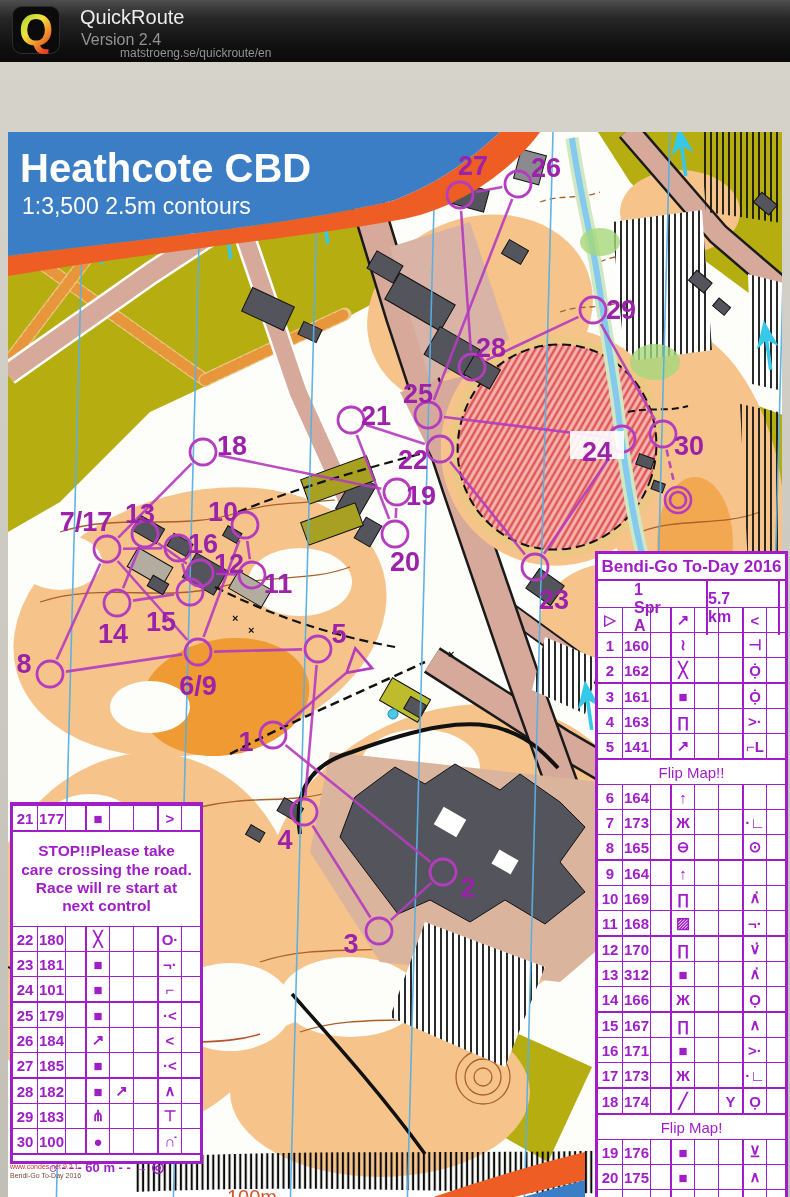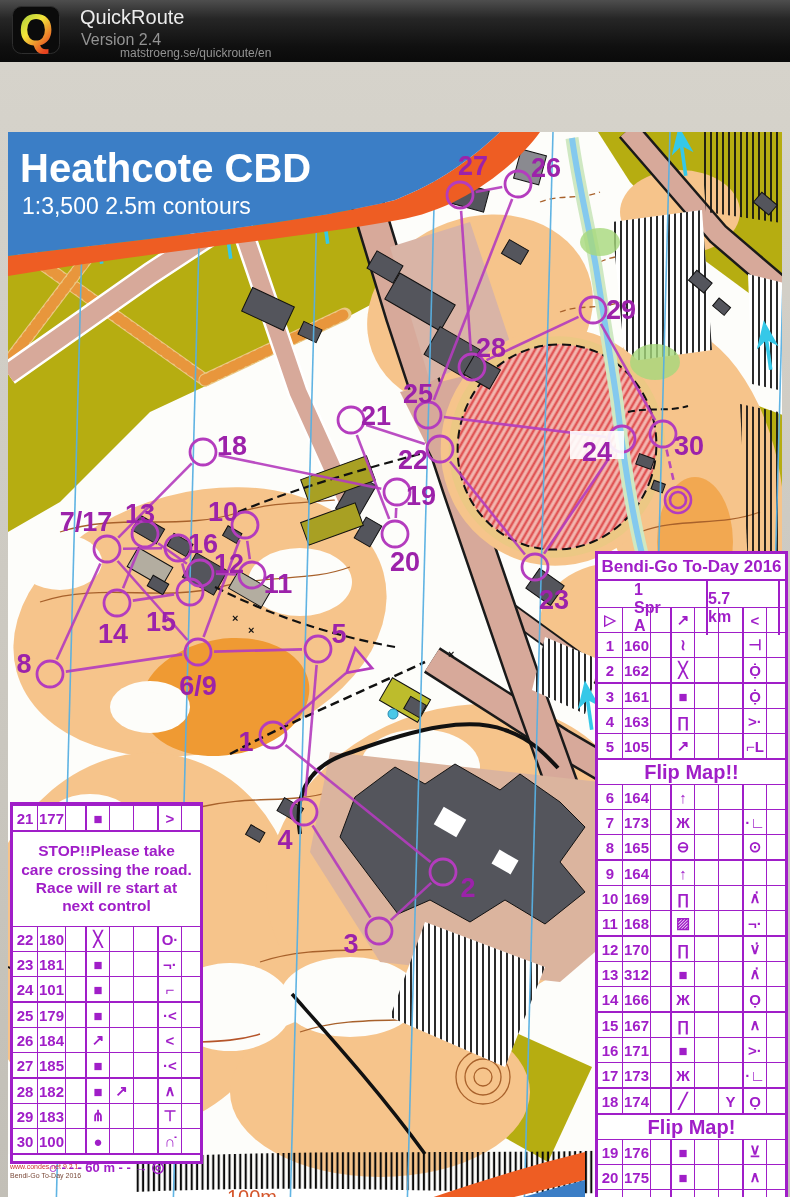--- a/index.html
+++ b/index.html
@@ -27,22 +27,22 @@
   .sclass{display:grid;grid-template-columns:72px 72px 1fr;height:26px;}
   .sclass div{display:flex;align-items:center;justify-content:center;font-weight:bold;font-size:16px;
     border-left:2px solid var(--pu);margin-left:36px;}
   .sclass div:first-child{border-left:none;}
   .srow{display:grid;grid-template-columns:24px 28px 20px 24px 24px 24px 24px 1fr;height:24px;border-top:1px solid var(--pu);}
   .srow.thick{border-top:2px solid var(--pu);}
   .scell{display:flex;align-items:center;justify-content:center;font-size:15px;font-weight:bold;
     border-left:1px solid var(--pu);overflow:hidden;white-space:nowrap;}
   .scell:first-child{border-left:none;}
   .scell.tl{border-left:2px solid var(--pu);}
-  .band{height:24px;display:flex;align-items:center;justify-content:center;font-weight:bold;
-    font-size:20px;border-top:2px solid var(--pu);}
+  .band{height:24px;display:flex;align-items:center;justify-content:center;font-weight:normal;
+    font-size:15px;border-top:2px solid var(--pu);}
   .stopbox{border-top:2px solid var(--pu);text-align:center;font-weight:bold;font-size:15.5px;
     line-height:1.18;display:flex;flex-direction:column;justify-content:center;}
   .stop-left{height:94px;}
   .scalerow{height:24px;border-top:2px solid var(--pu);display:flex;align-items:center;
     justify-content:center;gap:4px;font-weight:bold;font-size:13px;white-space:nowrap;}
   .scalerow .ring{font-size:15px;}
 </style>
 </head>
 <body>
 
@@ -464,21 +464,21 @@
           <div class="scell">163</div>
           <div class="scell"></div>
           <div class="scell tl">∏</div>
           <div class="scell"></div>
           <div class="scell"></div>
           <div class="scell tl">&gt;·</div>
           <div class="scell"></div>
         </div>
         <div class="srow">
           <div class="scell">5</div>
-          <div class="scell">105</div>
+          <div class="scell">141</div>
           <div class="scell"></div>
           <div class="scell tl">↗</div>
           <div class="scell"></div>
           <div class="scell"></div>
           <div class="scell tl">⌐L</div>
           <div class="scell"></div>
         </div>
         <div class="band">Flip Map!!</div>
         <div class="srow">
           <div class="scell">6</div>

